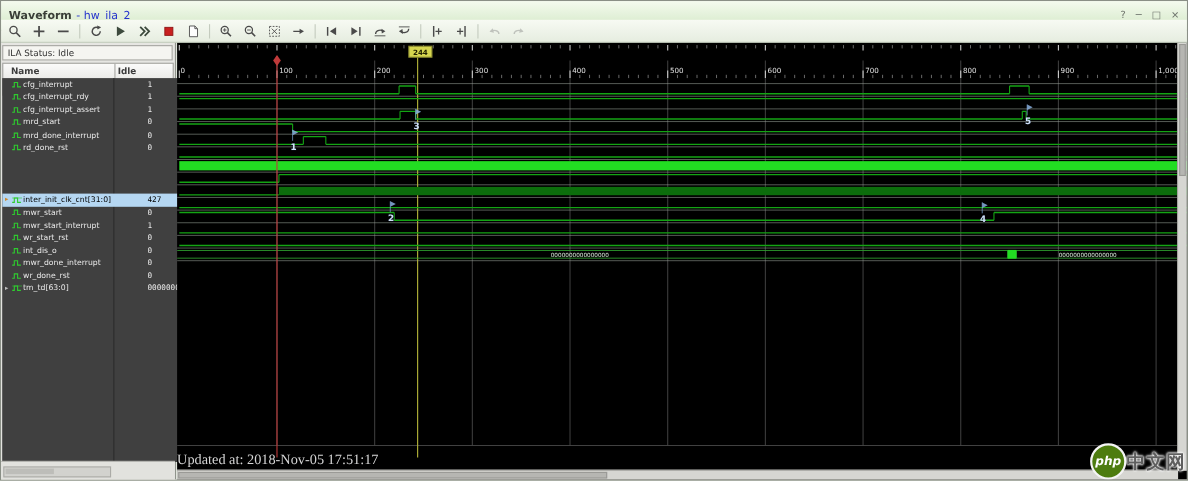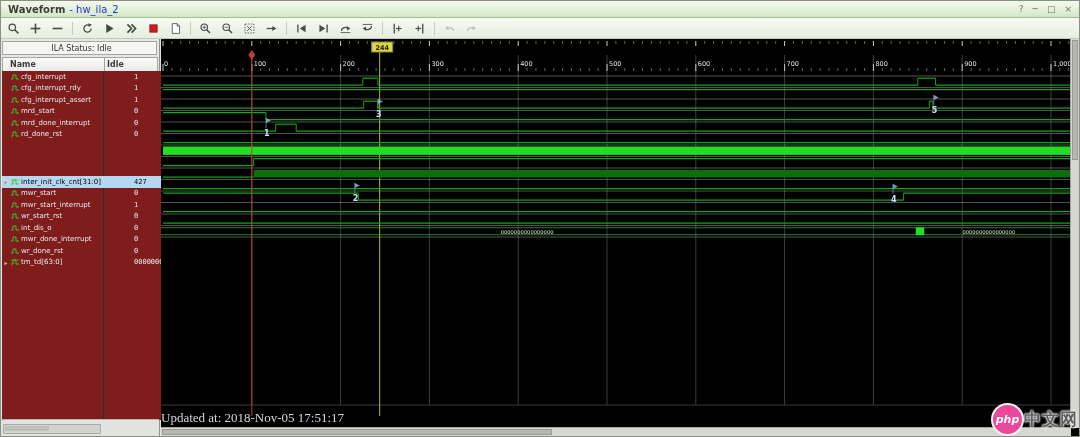--- a/index.html
+++ b/index.html
@@ -1,56 +1,56 @@
 <!DOCTYPE html>
 <html><head>
 <meta charset="utf-8">
 <style>
   html,body{margin:0;padding:0;background:#c9cec6;font-family:"DejaVu Sans",sans-serif;}
   .window{position:relative;width:1080px;height:437px;background:#dfe3db;border:1px solid #8a8f86;box-sizing:border-box;overflow:hidden;}
   
-  .titlebar{position:absolute;left:0;top:0;right:0;height:17px;background:linear-gradient(#f4faee,#d3e8c6);border-bottom:1px solid #a4bd96;display:flex;align-items:center;padding:3px 7px;box-sizing:border-box;text-align:right;}
+  .titlebar{position:absolute;left:0;top:0;right:0;height:17px;background:linear-gradient(#f4faee,#d3e8c6);border-bottom:1px solid #a4bd96;display:flex;align-items:center;padding:13px 7px;box-sizing:border-box;text-align:right;}
   .title-main{font-size:10px;font-weight:bold;color:#3a3f38;}
   .title-sub{font-size:10px;color:#2433cc;margin-left:4px;}
   .win-controls{margin-left:auto;display:flex;gap:9px;color:#6d736b;font-size:9px;line-height:1;}
   .win-controls span{cursor:default;}
   
   .toolbar{position:absolute;left:0;top:17px;right:0;height:21px;background:linear-gradient(#f7faf3,#e6ede0);border-bottom:1px solid #c2cbbc;display:flex;align-items:center;padding-left:4px;gap:5px;box-sizing:border-box;}
   .tbtn{width:17px;height:16px;display:flex;align-items:center;justify-content:center;border-radius:2px;}
   .tbtn.disabled{opacity:.35;}
   .tsep{width:1px;height:13px;background:#c4cbbe;margin:0 1px;}
   
   .left-panel{position:absolute;left:0;top:38px;width:159px;bottom:0;background:#e6e6e2;border-right:1px solid #8f938b;box-sizing:border-box;}
-  .ila-status{position:absolute;left:1px;top:2px;width:155px;height:14px;background:#f5f5f1;border:1px solid #a5a5a1;font-size:8px;color:#333;line-height:14px;padding-left:4px;box-sizing:border-box;text-align:center;}
+  .ila-status{position:absolute;left:1px;top:2px;width:155px;height:14px;background:#f5f5f1;border:1px solid #a5a5a1;font-size:8px;color:#333;line-height:14px;padding-left:4px;box-sizing:border-box;}
   .grid-header{position:absolute;left:1px;top:18px;width:156px;height:30px;background:linear-gradient(#fbfbfa,#dadad6);border:1px solid #a5a5a1;box-sizing:border-box;font-size:8px;font-weight:bold;color:#3d3d3d;}
   .grid-header .h-name{position:absolute;left:7px;top:2px;}
   .grid-header .h-value{position:absolute;left:104px;top:2px;}
   .grid-header .h-div{position:absolute;left:101px;top:0;bottom:0;width:1px;background:#a5a5a1;}
-  .rows{position:absolute;left:1px;top:32px;width:184px;bottom:16px;background:#7f1d1d;overflow:hidden;}
+  .rows{position:absolute;left:1px;top:32px;width:184px;bottom:16px;background:#404040;overflow:hidden;}
   .col-div{position:absolute;left:101px;top:0;bottom:0;width:1px;background:#2c2c2c;}
   .sig-row{position:relative;display:flex;align-items:center;height:11.5px;font-size:7px;color:#e9e9e9;white-space:nowrap;}
   .sig-row .gutter{width:8px;font-size:6px;color:#d08a2e;text-align:center;flex:none;}
   .sig-row .gutter.gray{color:#bcbcbc;}
   .sig-row .sig-icon{width:11px;flex:none;display:flex;align-items:center;justify-content:center;}
   .sig-row .sig-name{flex:1;overflow:hidden;}
   .sig-row .sig-value{width:52px;flex:none;padding-left:4px;font-family:"DejaVu Sans Mono",monospace;}
   .sig-row.selected{background:#b5d7f2;color:#000;margin-top:36px;}
   .left-scroll{position:absolute;left:0;bottom:0;width:158px;height:16px;background:#e2e2de;border-top:1px solid #b5b5b1;}
   .left-scroll .track{position:absolute;left:2px;top:4px;width:96px;height:8px;background:#d2d2ce;border:1px solid #ababa7;}
   .left-scroll .thumb{position:absolute;left:1px;top:1px;width:44px;height:5px;background:#bdbdb9;}
   
   .wave-panel{position:absolute;left:160px;top:38px;right:0;bottom:0;background:#000;}
   .wave-status{position:absolute;left:0;bottom:10px;font-size:13px;color:#d6d6d6;font-family:Liberation Serif, serif;z-index:3;}
   .wave-hscroll{position:absolute;left:0;right:8px;bottom:0;height:8px;background:#d6d6d2;border-top:1px solid #a5a5a1;z-index:4;}
   .wave-hscroll .thumb{position:absolute;left:1px;top:1px;width:390px;height:6px;background:#b6b6b2;border:1px solid #9a9a96;box-sizing:border-box;}
   .wave-vscroll{position:absolute;right:0;top:0;width:8px;bottom:8px;background:#d6d6d2;border-left:1px solid #a5a5a1;z-index:4;}
   .wave-vscroll .thumb{position:absolute;left:1px;top:1px;width:6px;height:120px;background:#b6b6b2;border:1px solid #9a9a96;box-sizing:border-box;}
   
   .wm{position:absolute;right:1px;bottom:0;display:flex;align-items:center;z-index:20;}
-  .wm-circle{width:33px;height:33px;border-radius:50%;background:#ec4899;border:2px solid #f4f4f4;box-sizing:border-box;color:#fff;font-weight:bold;font-size:11px;display:flex;align-items:center;justify-content:center;font-style:italic;}
+  .wm-circle{width:33px;height:33px;border-radius:50%;background:#4d7c0f;border:2px solid #f4f4f4;box-sizing:border-box;color:#fff;font-weight:bold;font-size:11px;display:flex;align-items:center;justify-content:center;font-style:italic;}
   .wm-text{font-size:17px;font-weight:bold;color:#5f5f5f;letter-spacing:1px;text-shadow:0 0 2px #fff,0 0 2px #fff,0 0 3px #fff;margin-left:0;}
 </style>
 </head>
 <body>
 
 <div class="window">
 
   <div class="titlebar">
     <span class="title-main">Waveform</span>
     <span class="title-sub">- hw_ila_2</span>

